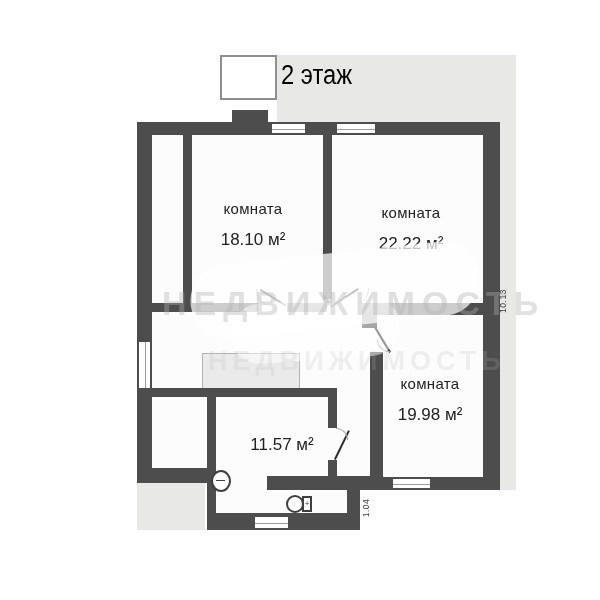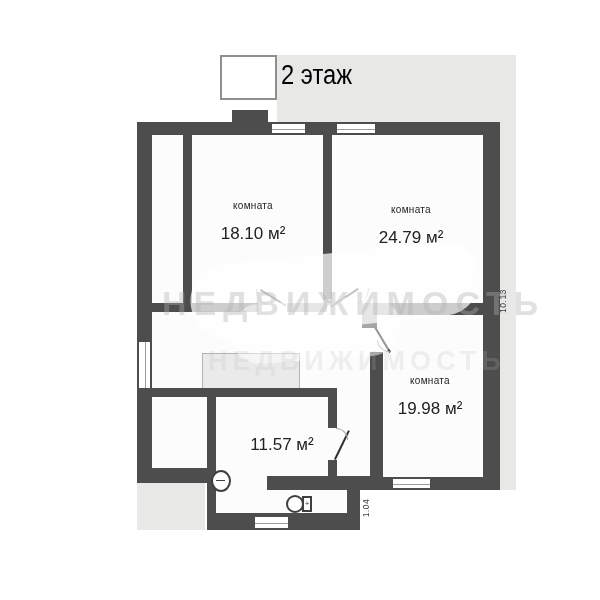--- a/index.html
+++ b/index.html
@@ -11,21 +11,21 @@
   .win-h{position:absolute;background:#fff;border-top:2px solid var(--wall);
          border-bottom:2px solid var(--wall);box-sizing:border-box;z-index:5;}
   .win-h::after{content:"";position:absolute;left:0;right:0;top:50%;height:1px;background:var(--line,#9c9c9c);}
   .win-v{position:absolute;background:#fff;border-left:2px solid var(--wall);
          border-right:2px solid var(--wall);box-sizing:border-box;z-index:5;}
   .win-v::after{content:"";position:absolute;top:0;bottom:0;left:50%;width:1px;background:var(--line,#9c9c9c);}
   .leaf{position:absolute;height:0;border-top:2px solid #2e2e2e;transform-origin:0 0;z-index:5;}
   .arc{position:absolute;box-sizing:border-box;z-index:5;}
   .closet{position:absolute;background:var(--closet,#eaeaea);border:1px solid #b3b3b3;z-index:3;}
   .room-label{position:absolute;width:100px;text-align:center;z-index:6;color:var(--text,#222);}
-  .rname{font-size:10px;letter-spacing:.3px;}
+  .rname{font-size:15px;letter-spacing:.3px;}
   .rarea{font-size:17px;margin-top:13px;}
   .dim{position:absolute;width:50px;height:14px;font-size:8.5px;color:#3d3d3d;text-align:center;
        transform:rotate(-90deg);z-index:9;letter-spacing:.5px;}
   .title-box{position:absolute;left:180px;top:55px;width:57px;height:45px;background:#fff;
              border:2px solid #8f8f8f;box-sizing:border-box;z-index:9;}
   .title{position:absolute;left:241px;top:60px;font-size:27px;color:#000;z-index:9;
          transform:scaleX(.88);transform-origin:0 0;}
   .sink{position:absolute;left:171px;top:470px;width:20px;height:22px;border:2px solid #3f3f3f;
         border-radius:50%;background:#fff;box-sizing:border-box;z-index:5;}
   .sink::after{content:"";position:absolute;left:3px;top:8px;width:9px;height:1px;background:#3f3f3f;}
@@ -101,21 +101,21 @@
   <div class="sink"></div>
   <div class="toilet-bowl"></div>
   <div class="toilet-tank">+</div>
 
   <div class="room-label" style="left:163px;top:200px;">
     <div class="rname">комната</div>
     <div class="rarea">18.10 м²</div>
   </div>
   <div class="room-label" style="left:321px;top:204px;">
     <div class="rname">комната</div>
-    <div class="rarea">24.79 м²</div>
+    <div class="rarea">22.22 м²</div>
   </div>
   <div class="room-label" style="left:340px;top:375px;">
     <div class="rname">комната</div>
     <div class="rarea">19.98 м²</div>
   </div>
   <div class="room-label" style="left:192px;top:435px;">
     <div class="rarea" style="margin-top:0;">11.57 м²</div>
   </div>
 
   <div class="dim" style="left:440px;top:294px;">10.13</div>

